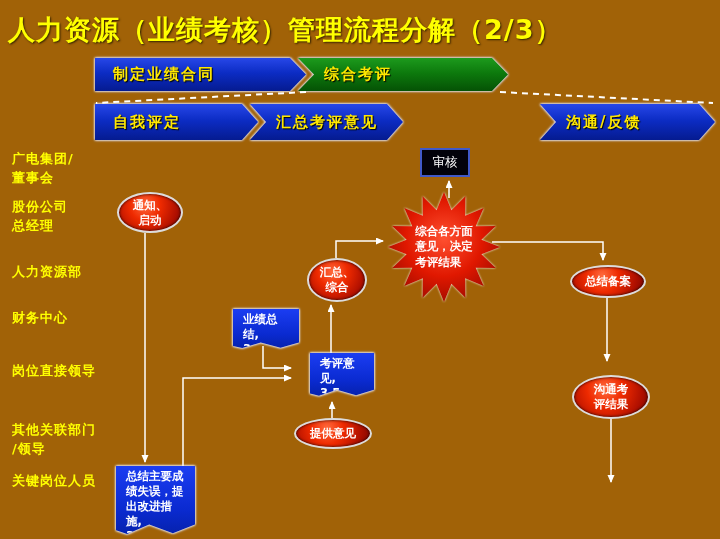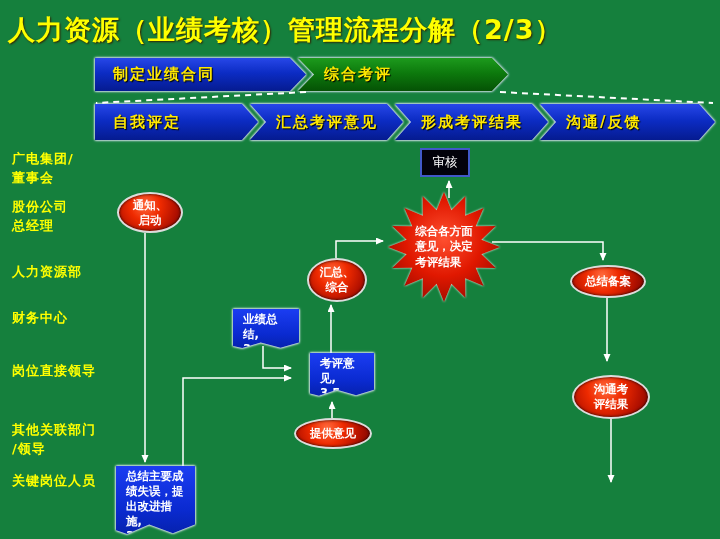--- a/index.html
+++ b/index.html
@@ -1,19 +1,19 @@
 <!DOCTYPE html>
 <html><head>
 <meta charset="utf-8">
 <style>
   * { margin:0; padding:0; box-sizing:border-box; }
   body { background:#222; font-family:"DejaVu Sans", sans-serif; }
   .slide {
     position:relative; width:720px; height:539px;
-    background:#15803d; overflow:hidden;
+    background:#a16207; overflow:hidden;
     font-family:"DejaVu Sans", sans-serif;
   }
   .title {
     position:absolute; left:8px; top:12px; width:700px;
     color:#ffff00; font-size:27px; font-weight:bold; letter-spacing:1px;
     text-shadow:1px 1px 2px #332200;
     white-space:nowrap;
   }
   
   .chev {
@@ -92,24 +92,20 @@
     <div class="lbl" style="padding-left:26px;">综合考评</div>
   </div>
 
   <div class="chev first" style="left:95px; top:104px; width:163px; height:36px;">
     <div class="fill"></div>
     <div class="lbl" style="padding-left:18px;">自我评定</div>
   </div>
   <div class="chev mid" style="left:250px; top:104px; width:153px; height:36px;">
     <div class="fill"></div>
     <div class="lbl" style="padding-left:26px;">汇总考评意见</div>
-  </div>
-  <div class="chev mid" style="left:395px; top:104px; width:153px; height:36px;">
-    <div class="fill"></div>
-    <div class="lbl" style="padding-left:26px;">形成考评结果</div>
   </div>
   <div class="chev mid" style="left:540px; top:104px; width:175px; height:36px;">
     <div class="fill"></div>
     <div class="lbl" style="padding-left:26px;">沟通/反馈</div>
   </div>
 
   <div class="lane" style="top:150px;">广电集团/
 董事会</div>
   <div class="lane" style="top:198px;">股份公司
 总经理</div>

